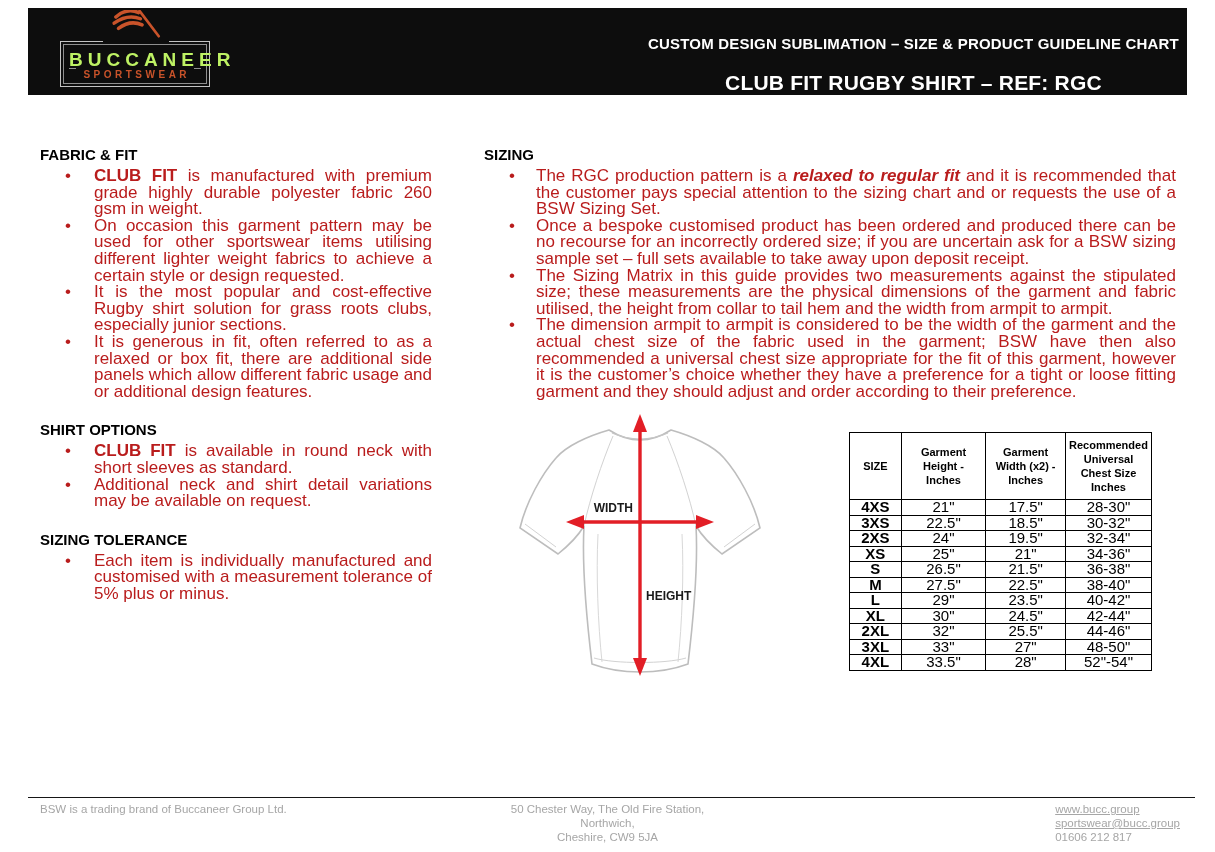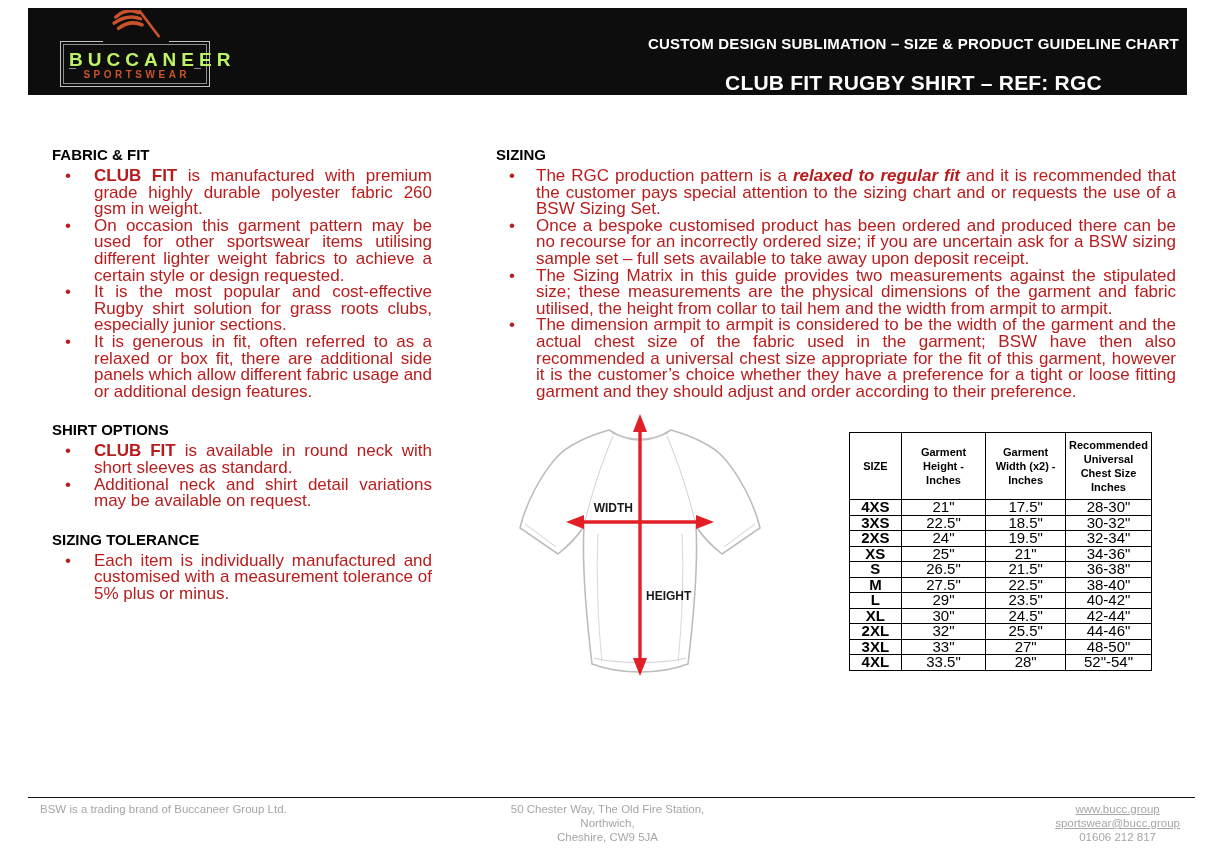--- a/index.html
+++ b/index.html
@@ -18,21 +18,21 @@
   .logo-sub .rule{flex:1;height:1px;background:#8f8f8f;}
   .logo-sub .sub-text{color:#c9532a;font-size:10px;font-weight:bold;letter-spacing:3.5px;text-indent:3.5px;white-space:nowrap;margin-top:13px;}
   .titles{position:absolute;right:8px;top:27px;text-align:center;color:#ffffff;}
   .title1{font-size:15px;font-weight:bold;letter-spacing:0.2px;}
   .title2{font-size:21px;font-weight:bold;margin-top:19px;letter-spacing:0.2px;}
 
   
   .left-col{position:absolute;left:40px;top:146px;width:392px;}
   .right-col{position:absolute;left:484px;top:146px;width:692px;}
   .section{margin-bottom:21px;}
-  h2.sec{font-size:15px;font-weight:bold;margin:0 0 5px 12px;color:#000;}
+  h2.sec{font-size:15px;font-weight:bold;margin:0 0 5px 0;color:#000;}
   ul.bullets{list-style:none;margin:0;padding:0;}
   ul.bullets li{position:relative;padding-left:54px;text-align:justify;
                 font-size:17px;line-height:16.6px;color:#b91c1c;}
   ul.bullets li::before{content:"\2022";position:absolute;left:25px;top:0;}
   .right-col ul.bullets li{padding-left:52px;}
   .seg-b{font-weight:bold;}
   .seg-bi{font-weight:bold;font-style:italic;}
 
   
   .diagram{position:absolute;left:512px;top:412px;width:256px;height:276px;}
@@ -43,21 +43,21 @@
   table.size-table th,table.size-table td{border:1px solid #000;text-align:center;vertical-align:middle;}
   table.size-table th{font-size:11px;font-weight:bold;height:66px;padding:0 3px;line-height:14px;}
   table.size-table td{font-size:15px;height:14.5px;line-height:14px;padding:0 2px;}
   td.size-cell{font-weight:bold;}
 
   
   .footer-rule{position:absolute;left:28px;top:797px;width:1167px;height:1px;background:#161616;}
   .footer{position:absolute;left:0;top:800px;width:1215px;font-size:11.5px;color:#a6a6a6;line-height:14px;}
   .footer-left{position:absolute;left:40px;top:2px;}
   .footer-center{position:absolute;left:0;top:2px;width:100%;text-align:center;}
-  .footer-right{position:absolute;right:35px;top:2px;text-align:center;}
+  .footer-right{position:absolute;right:35px;top:2px;text-align:left;}
   .footer-right .link{text-decoration:underline;color:#a6a6a6;display:block;cursor:pointer;}
 </style>
 </head>
 <body>
 
 <div class="page">
 
   <div class="header-bar">
     <div class="logo">
       <div class="flag-wrap">

